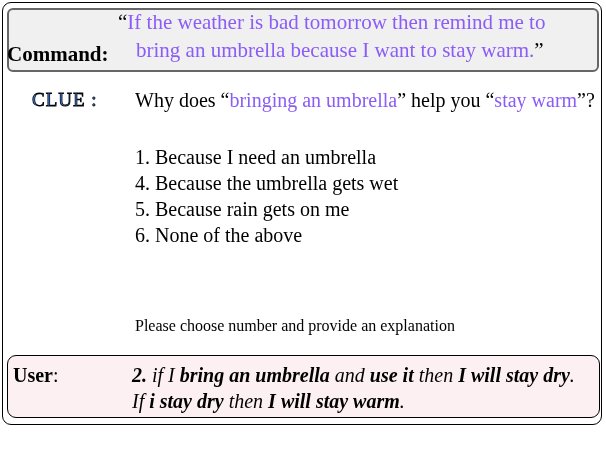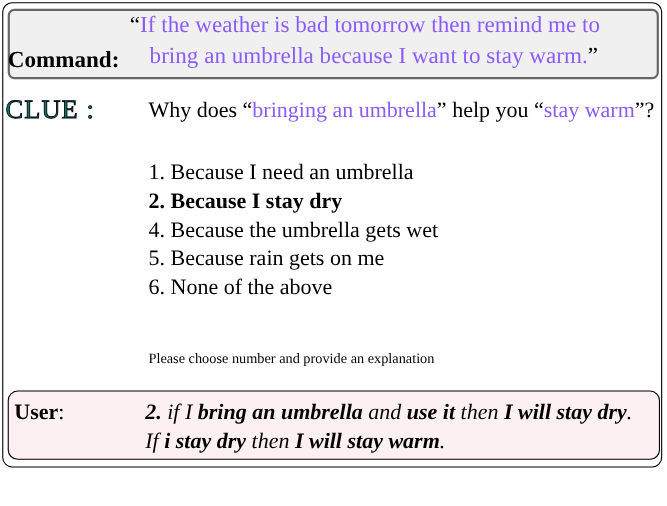--- a/index.html
+++ b/index.html
@@ -7,27 +7,27 @@
          font-family:"Liberation Serif", "DejaVu Serif", serif; color:#000; }
   .outer { position:absolute; left:2px; top:2px; width:600px; height:423px;
            border:1px solid #000; border-radius:9px; box-sizing:border-box; }
   .cmd-box { position:absolute; left:7px; top:8px; width:592px; height:64px;
              background:#f0f0f0; border:2px solid #666; border-radius:6px;
              box-sizing:border-box; }
   .cmd-label { position:absolute; left:7px; top:8px; font-weight:bold; font-size:21px; line-height:28px;margin-top:32px; }
   .cmd-text { position:absolute; left:118px; top:8px; width:470px; font-size:21px; line-height:28px; }
   .cmd-line2 { padding-left:18px; }
   .red { color:#8b5cf6; }
-  .clue-label { position:absolute; left:5px; top:87px; font-size:24px; line-height:26px;
-                color:#0f766e; -webkit-text-stroke:0.8px #000; letter-spacing:1px; }
+  .clue-label { position:absolute; left:32px; top:87px; font-size:19px; line-height:26px;
+                color:#3b82f6; -webkit-text-stroke:0.8px #000; letter-spacing:1px; }
   .clue-q { position:absolute; left:135px; top:87px; width:460px; font-size:20px; line-height:26px; }
   .options { position:absolute; left:135px; top:144px; font-size:20px; line-height:26px; }
   .opt { height:26px; white-space:nowrap; }
   .opt.bold { font-weight:bold; }
-  .prompt { position:absolute; left:135px; top:313px; font-size:13px; line-height:26px; white-space:nowrap; }
+  .prompt { position:absolute; left:135px; top:313px; font-size:16px; line-height:26px; white-space:nowrap; }
   .user-box { position:absolute; left:7px; top:355px; width:593px; height:63px;
               background:#fdf0f2; border:1px solid #000; border-radius:9px; box-sizing:border-box; }
   .user-label { position:absolute; left:13px; top:362px; font-size:20px; line-height:26px; }
   .user-label b { font-weight:bold; }
   .user-text { position:absolute; left:132px; top:362px; width:460px; font-size:20px; line-height:26px; font-style:italic; }
   .user-text b { font-weight:bold; }
 </style>
 </head>
 <body>
 
@@ -38,21 +38,20 @@
 <div class="cmd-text">
   <div><span>“</span><span class="red">If the weather is bad tomorrow then remind me to</span></div>
   <div class="cmd-line2"><span class="red">bring an umbrella because I want to stay warm.</span><span>”</span></div>
 </div>
 
 <div class="clue-label">CLUE :</div>
 <div class="clue-q"><span>Why does “</span><span class="red">bringing an umbrella</span><span>” help you  “</span><span class="red">stay warm</span><span>”?</span></div>
 
 <div class="options">
   <div class="opt">1. Because I need an umbrella</div>
-  <div class="opt bold">2. Because I stay dry</div>
   <div class="opt">4. Because the umbrella gets wet</div>
   <div class="opt">5. Because rain gets on me</div>
   <div class="opt">6. None of the above</div>
 </div>
 
 <div class="prompt">Please choose number and provide an explanation</div>
 
 <div class="user-box"></div>
 <div class="user-label"><b>User</b><span>:</span></div>
 <div class="user-text">

